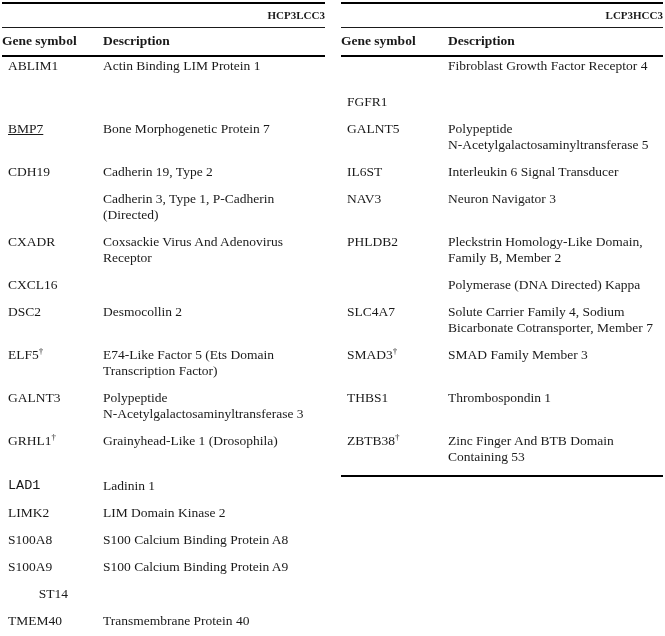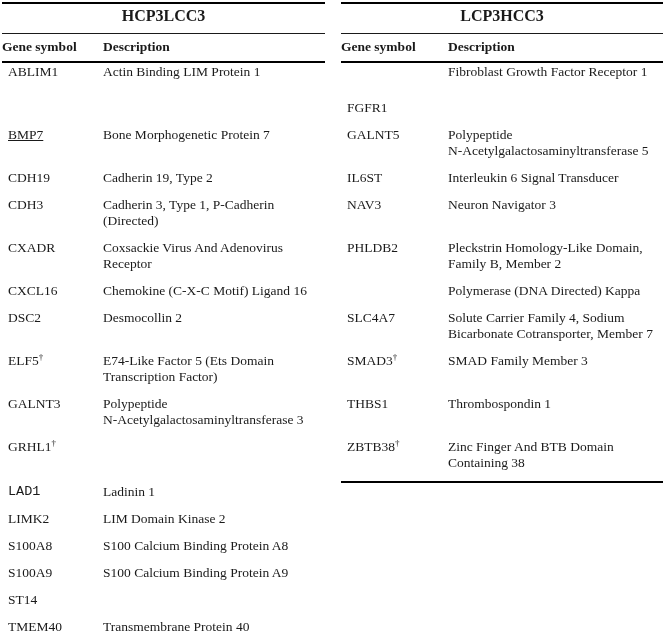--- a/index.html
+++ b/index.html
@@ -18,26 +18,26 @@
     overflow: hidden;
   }
   .grid {
     display: grid;
     grid-template-columns: 101px 222px 16px 107px 215px;
     align-content: start;
   }
   .title {
     grid-row: 1;
     font-weight: bold;
-    font-size: 16px;
+    font-size: 11px;
     line-height: 17px;
-    text-align: center;
+    text-align: right;
     border-top: 2.6px solid #000;
     border-bottom: 1.6px solid #1a1a1a;
-    padding: 3px 0 9px;
+    padding: 3px 0 3px;
   }
   .t-left  { grid-column: 1 / 3; }
   .t-right { grid-column: 4 / 6; }
   .th {
     grid-row: 2;
     font-weight: bold;
     font-size: 13.5px;
     line-height: 16px;
     text-align: left;
     border-bottom: 2.6px solid #000;
@@ -78,70 +78,69 @@
     <div class="title t-right">LCP3HCC3</div>
 
     <div class="th h-lg">Gene symbol</div>
     <div class="th h-ld">Description</div>
     <div class="th h-rg">Gene symbol</div>
     <div class="th h-rd">Description</div>
 
   <div class="cell gene-cell" style="grid-area: 3 / 1;"><span>ABLIM1</span></div>
       <div class="cell desc-cell" style="grid-area: 3 / 2;">Actin Binding LIM Protein 1</div>
       <div class="cell gene-cell" style="grid-area: 3 / 4; margin-top: 36px;"><span>FGFR1</span></div>
-      <div class="cell desc-cell" style="grid-area: 3 / 5;">Fibroblast Growth Factor Receptor 1</div>
+      <div class="cell desc-cell" style="grid-area: 3 / 5;">Fibroblast Growth Factor Receptor 4</div>
       <div class="cell gene-cell" style="grid-area: 4 / 1; text-decoration: underline;"><span>BMP7</span></div>
       <div class="cell desc-cell" style="grid-area: 4 / 2;">Bone Morphogenetic Protein 7</div>
       <div class="cell gene-cell" style="grid-area: 4 / 4;"><span>GALNT5</span></div>
       <div class="cell desc-cell" style="grid-area: 4 / 5;">Polypeptide
 N-Acetylgalactosaminyltransferase 5</div>
       <div class="cell gene-cell" style="grid-area: 5 / 1;"><span>CDH19</span></div>
       <div class="cell desc-cell" style="grid-area: 5 / 2;">Cadherin 19, Type 2</div>
       <div class="cell gene-cell" style="grid-area: 5 / 4;"><span>IL6ST</span></div>
       <div class="cell desc-cell" style="grid-area: 5 / 5;">Interleukin 6 Signal Transducer</div>
-      <div class="cell gene-cell" style="grid-area: 6 / 1;"><span>CDH3</span></div>
       <div class="cell desc-cell" style="grid-area: 6 / 2;">Cadherin 3, Type 1, P-Cadherin
 (Directed)</div>
       <div class="cell gene-cell" style="grid-area: 6 / 4;"><span>NAV3</span></div>
       <div class="cell desc-cell" style="grid-area: 6 / 5;">Neuron Navigator 3</div>
       <div class="cell gene-cell" style="grid-area: 7 / 1;"><span>CXADR</span></div>
       <div class="cell desc-cell" style="grid-area: 7 / 2;">Coxsackie Virus And Adenovirus
 Receptor</div>
       <div class="cell gene-cell" style="grid-area: 7 / 4;"><span>PHLDB2</span></div>
       <div class="cell desc-cell" style="grid-area: 7 / 5;">Pleckstrin Homology-Like Domain,
 Family B, Member 2</div>
       <div class="cell gene-cell" style="grid-area: 8 / 1;"><span>CXCL16</span></div>
-      <div class="cell desc-cell" style="grid-area: 8 / 2;">Chemokine (C-X-C Motif) Ligand 16</div>
       <div class="cell desc-cell" style="grid-area: 8 / 5;">Polymerase (DNA Directed) Kappa</div>
       <div class="cell gene-cell" style="grid-area: 9 / 1;"><span>DSC2</span></div>
       <div class="cell desc-cell" style="grid-area: 9 / 2;">Desmocollin 2</div>
       <div class="cell gene-cell" style="grid-area: 9 / 4;"><span>SLC4A7</span></div>
       <div class="cell desc-cell" style="grid-area: 9 / 5;">Solute Carrier Family 4, Sodium
 Bicarbonate Cotransporter, Member 7</div>
       <div class="cell gene-cell" style="grid-area: 10 / 1;"><span>ELF5</span><sup>†</sup></div>
       <div class="cell desc-cell" style="grid-area: 10 / 2;">E74-Like Factor 5 (Ets Domain
 Transcription Factor)</div>
       <div class="cell gene-cell" style="grid-area: 10 / 4;"><span>SMAD3</span><sup>†</sup></div>
       <div class="cell desc-cell" style="grid-area: 10 / 5;">SMAD Family Member 3</div>
       <div class="cell gene-cell" style="grid-area: 11 / 1;"><span>GALNT3</span></div>
       <div class="cell desc-cell" style="grid-area: 11 / 2;">Polypeptide
 N-Acetylgalactosaminyltransferase 3</div>
       <div class="cell gene-cell" style="grid-area: 11 / 4;"><span>THBS1</span></div>
       <div class="cell desc-cell" style="grid-area: 11 / 5;">Thrombospondin 1</div>
       <div class="cell gene-cell" style="grid-area: 12 / 1;"><span>GRHL1</span><sup>†</sup></div>
+      <div class="cell desc-cell" style="grid-area: 12 / 2;">Grainyhead-Like 1 (Drosophila)</div>
       <div class="cell gene-cell bb" style="grid-area: 12 / 4;"><span>ZBTB38</span><sup>†</sup></div>
       <div class="cell desc-cell bb" style="grid-area: 12 / 5;">Zinc Finger And BTB Domain
-Containing 38</div>
+Containing 53</div>
       <div class="cell gene-cell" style="grid-area: 13 / 1; font-family: Liberation Mono, monospace;"><span>LAD1</span></div>
       <div class="cell desc-cell" style="grid-area: 13 / 2;">Ladinin 1</div>
       <div class="cell gene-cell" style="grid-area: 14 / 1;"><span>LIMK2</span></div>
       <div class="cell desc-cell" style="grid-area: 14 / 2;">LIM Domain Kinase 2</div>
       <div class="cell gene-cell" style="grid-area: 15 / 1;"><span>S100A8</span></div>
       <div class="cell desc-cell" style="grid-area: 15 / 2;">S100 Calcium Binding Protein A8</div>
       <div class="cell gene-cell" style="grid-area: 16 / 1;"><span>S100A9</span></div>
       <div class="cell desc-cell" style="grid-area: 16 / 2;">S100 Calcium Binding Protein A9</div>
-      <div class="cell gene-cell" style="grid-area: 17 / 1;"><span>ST14</span></div>
+      <div class="cell gene-cell" style="grid-area: 17 / 1; text-align: center;"><span>ST14</span></div>
       <div class="cell gene-cell" style="grid-area: 18 / 1;"><span>TMEM40</span></div>
       <div class="cell desc-cell" style="grid-area: 18 / 2;">Transmembrane Protein 40</div>
       <div class="cell gene-cell bb tight" style="grid-area: 19 / 1;"><span>VGLL1</span><sup>†</sup></div>
       <div class="cell desc-cell bb tight" style="grid-area: 19 / 2;">Vestigial-Like Family Member 1</div>
     </div>
 </div>
 
 </body></html>

